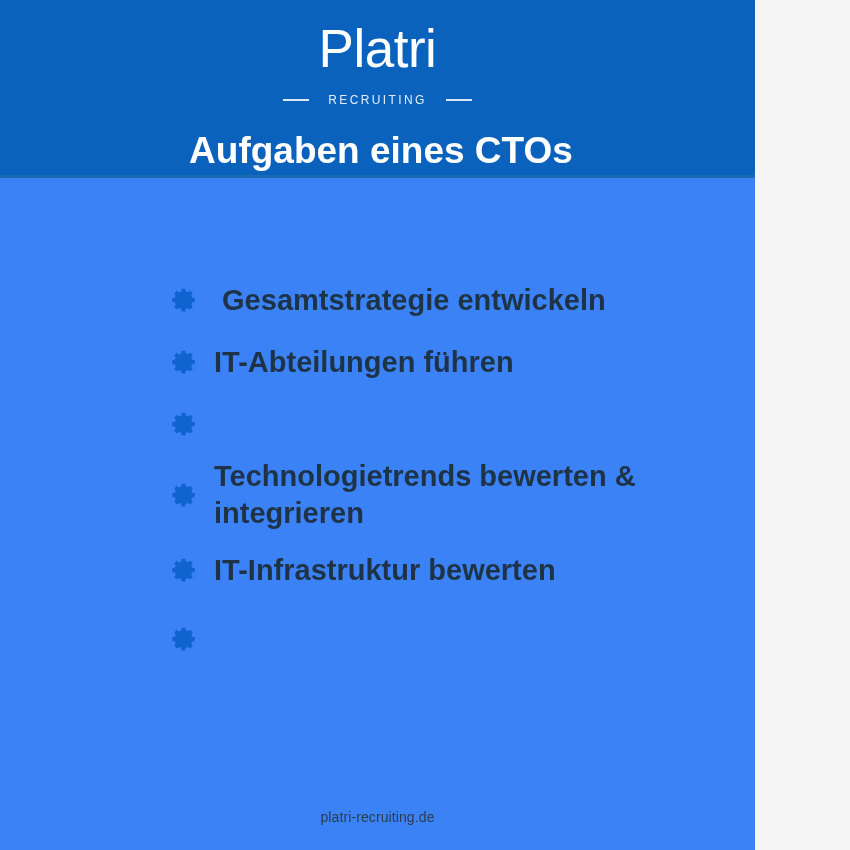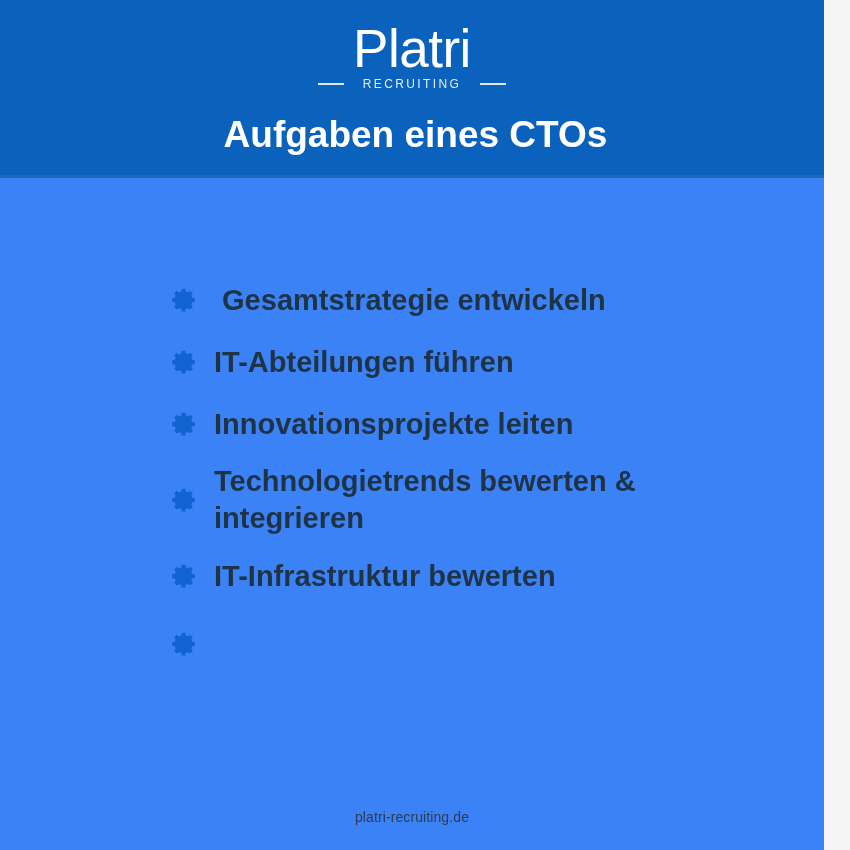--- a/index.html
+++ b/index.html
@@ -10,21 +10,21 @@
   body {
     width: 850px;
     height: 850px;
     background: #f5f5f5;
     font-family: "Liberation Sans", sans-serif;
     overflow: hidden;
   }
 
   .poster {
     position: relative;
-    width: 824px;
+    width: 755px;
     height: 850px;
     background: #f5f5f5;
     display: flex;
     flex-direction: column;
     box-sizing: border-box;
   }
 
   
   .header {
     position: relative;
@@ -53,21 +53,21 @@
     font-size: 53px;
     font-weight: 300;
     letter-spacing: -0.5px;
     line-height: 1.02;
   }
 
   .brand-sub {
     display: flex;
     align-items: center;
     gap: 19px;
-    margin-top: 2px;
+    margin-top: 18px;
   }
 
   .brand-rule {
     display: block;
     width: 26px;
     height: 2px;
     background: #dce9f7;
   }
 
   .brand-sub-text {
@@ -201,21 +201,20 @@
         <span class="task-label">IT-Abteilungen führen</span>
       </li>
 
       <li class="task-item tight">
         <span class="gear-icon">
           <svg viewBox="0 0 24 24" xmlns="http://www.w3.org/2000/svg">
             <path d="M12 8.2a3.8 3.8 0 1 0 0 7.6 3.8 3.8 0 0 0 0-7.6zm0 5.9a2.1 2.1 0 1 1 0-4.2 2.1 2.1 0 0 1 0 4.2z"></path>
             <path d="M21.3 13.6v-3.2l-2.3-.38a7.5 7.5 0 0 0-.77-1.86l1.36-1.9-2.26-2.26-1.9 1.36a7.5 7.5 0 0 0-1.86-.77L13.17 2.4h-3.2l-.38 2.3c-.66.18-1.28.44-1.86.77l-1.9-1.36L3.57 6.37l1.36 1.9c-.33.58-.59 1.2-.77 1.86l-2.3.38v3.2l2.3.38c.18.66.44 1.28.77 1.86l-1.36 1.9 2.26 2.26 1.9-1.36c.58.33 1.2.59 1.86.77l.38 2.3h3.2l.38-2.3c.66-.18 1.28-.44 1.86-.77l1.9 1.36 2.26-2.26-1.36-1.9c.33-.58.59-1.2.77-1.86l2.3-.38z"></path>
           </svg>
         </span>
-        <span class="task-label">Innovationsprojekte leiten</span>
       </li>
 
       <li class="task-item tight center-gear">
         <span class="gear-icon">
           <svg viewBox="0 0 24 24" xmlns="http://www.w3.org/2000/svg">
             <path d="M12 8.2a3.8 3.8 0 1 0 0 7.6 3.8 3.8 0 0 0 0-7.6zm0 5.9a2.1 2.1 0 1 1 0-4.2 2.1 2.1 0 0 1 0 4.2z"></path>
             <path d="M21.3 13.6v-3.2l-2.3-.38a7.5 7.5 0 0 0-.77-1.86l1.36-1.9-2.26-2.26-1.9 1.36a7.5 7.5 0 0 0-1.86-.77L13.17 2.4h-3.2l-.38 2.3c-.66.18-1.28.44-1.86.77l-1.9-1.36L3.57 6.37l1.36 1.9c-.33.58-.59 1.2-.77 1.86l-2.3.38v3.2l2.3.38c.18.66.44 1.28.77 1.86l-1.36 1.9 2.26 2.26 1.9-1.36c.58.33 1.2.59 1.86.77l.38 2.3h3.2l.38-2.3c.66-.18 1.28-.44 1.86-.77l1.9 1.36 2.26-2.26-1.36-1.9c.33-.58.59-1.2.77-1.86l2.3-.38z"></path>
           </svg>
         </span>
         <span class="task-label">Technologietrends bewerten &amp; integrieren</span>

